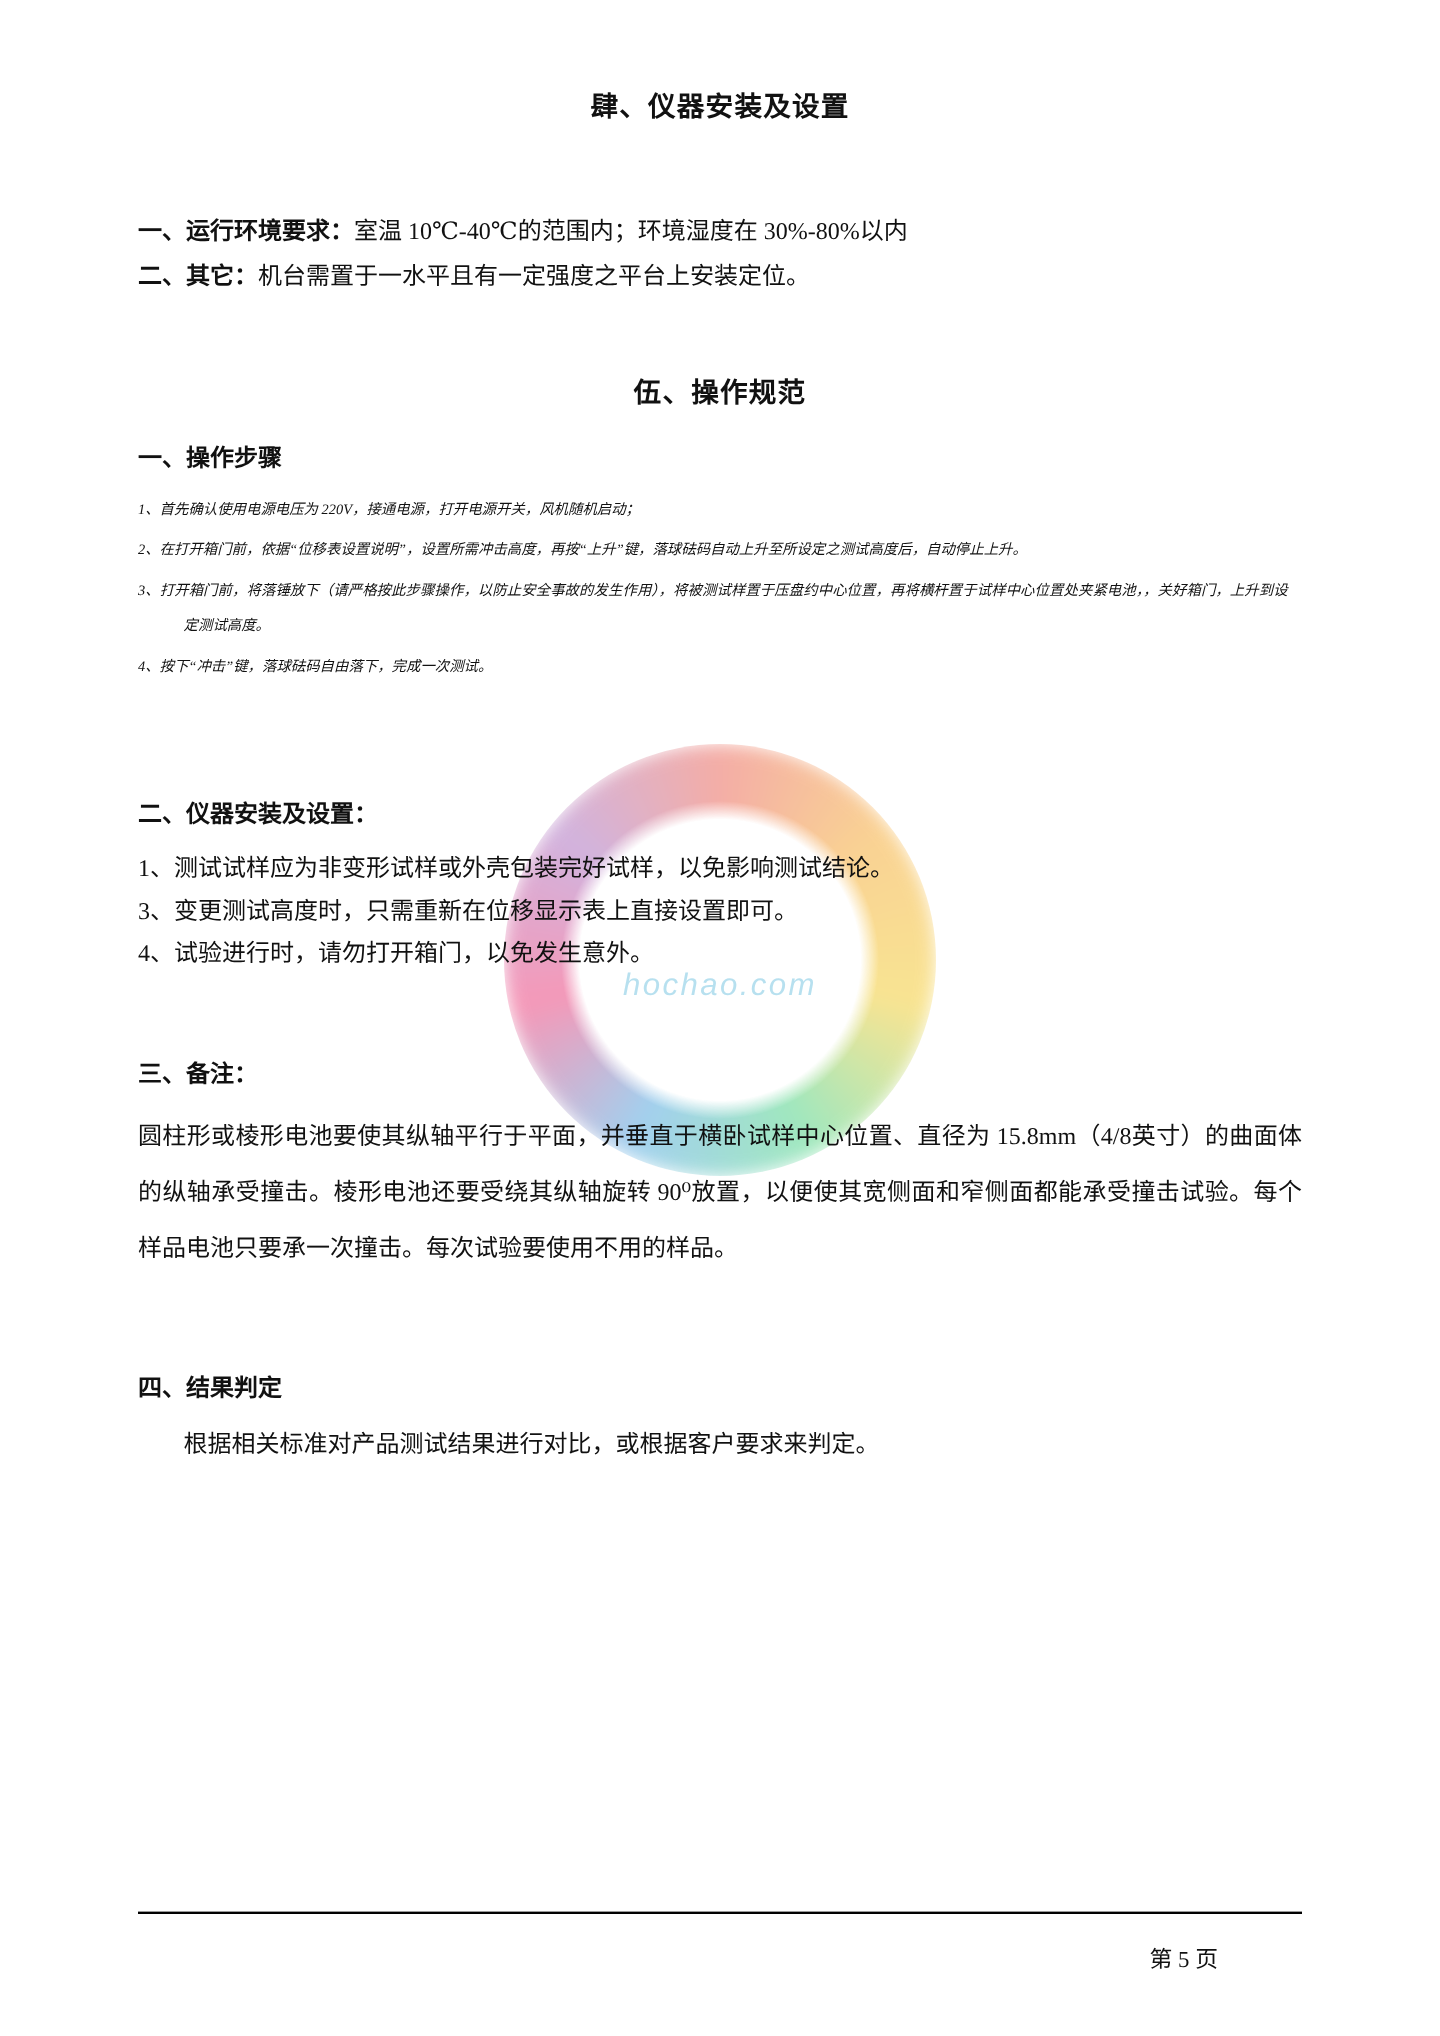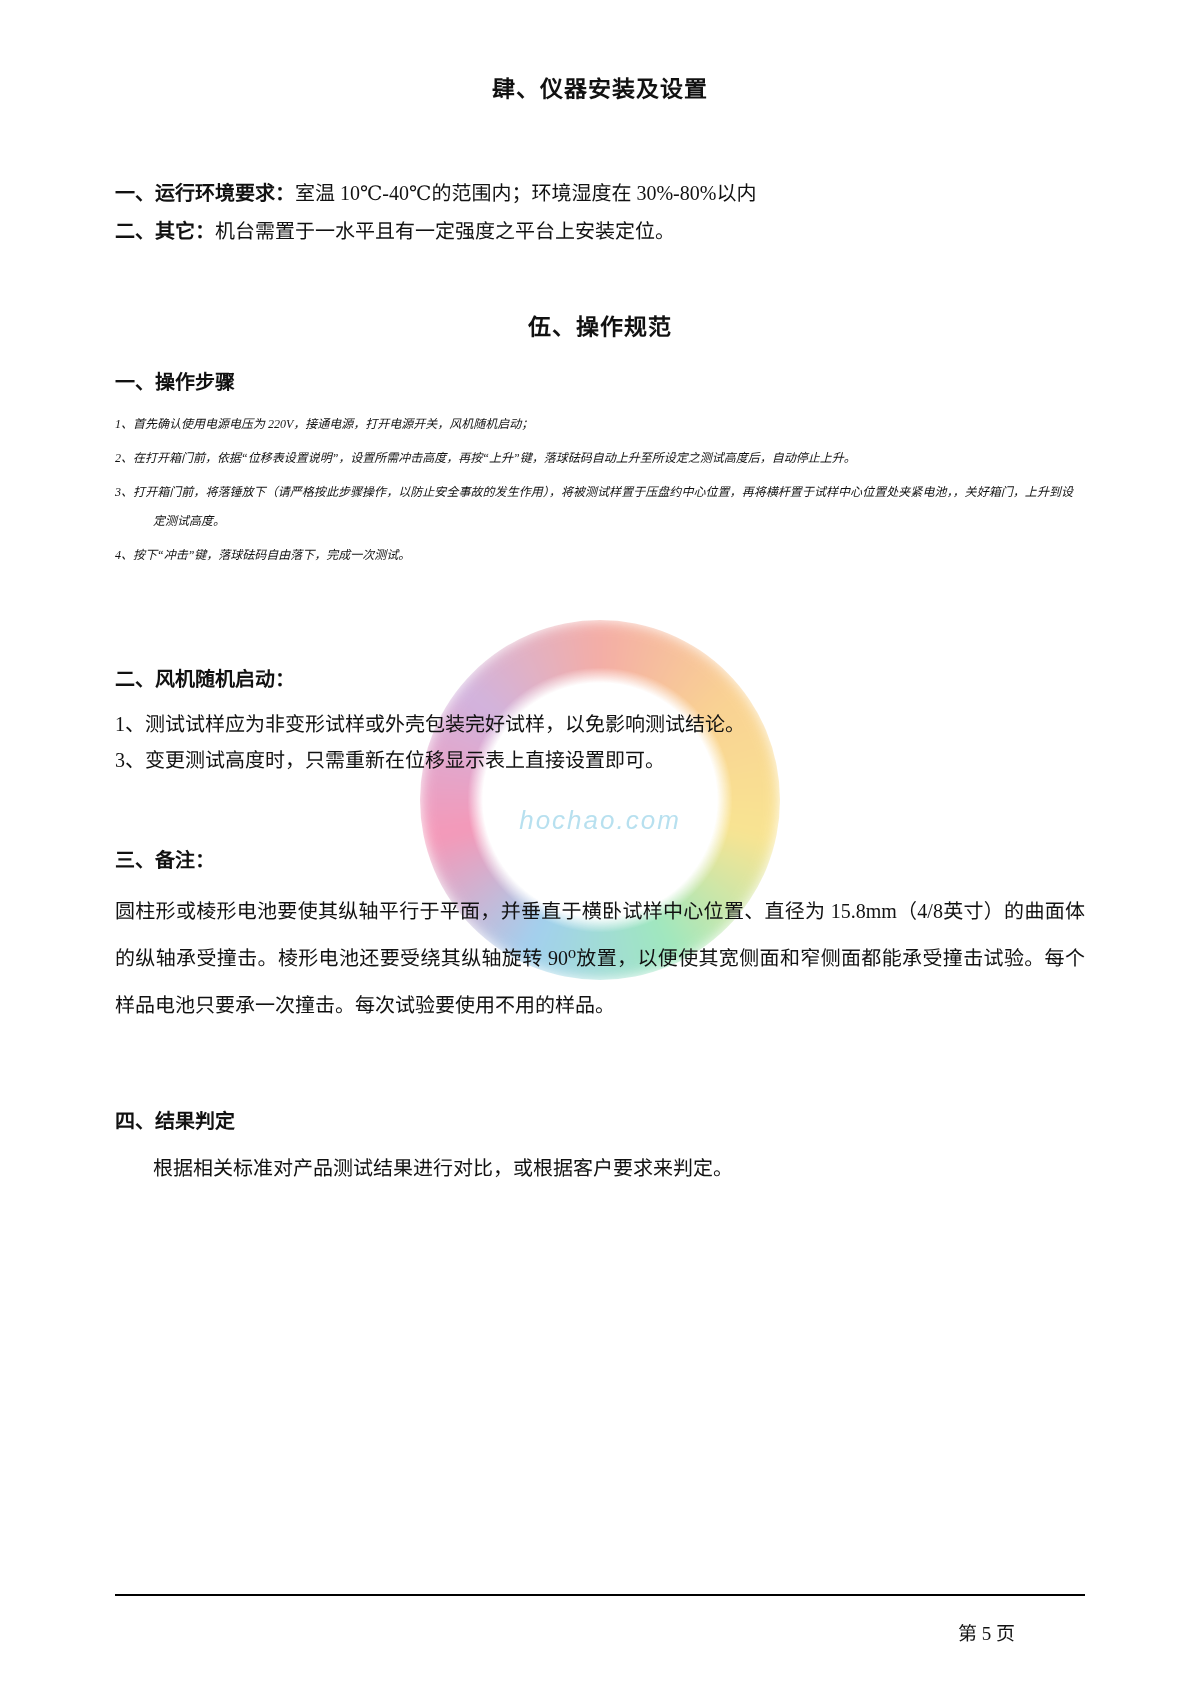--- a/index.html
+++ b/index.html
@@ -154,24 +154,25 @@
 
     <h2 class="sub-heading">一、操作步骤</h2>
 
     <p class="step">1、首先确认使用电源电压为 220V，接通电源，打开电源开关，风机随机启动；</p>
     <p class="step">2、在打开箱门前，依据“位移表设置说明”，设置所需冲击高度，再按“上升”键，落球砝码自动上升至所设定之测试高度后，自动停止上升。</p>
     <p class="step">3、打开箱门前，将落锤放下（请严格按此步骤操作，以防止安全事故的发生作用），将被测试样置于压盘约中心位置，再将横杆置于试样中心位置处夹紧电池，，关好箱门，上升到设定测试高度。</p>
     <p class="step">4、按下“冲击”键，落球砝码自由落下，完成一次测试。</p>
 
     <div class="spacer-steps"></div>
 
-    <h2 class="sub-heading">二、风机随机启动：</h2>
+    <h2 class="sub-heading">二、仪器安装及设置：</h2>
 
     <p class="note-item">1、测试试样应为非变形试样或外壳包装完好试样，以免影响测试结论。</p>
     <p class="note-item">3、变更测试高度时，只需重新在位移显示表上直接设置即可。</p>
+    <p class="note-item">4、试验进行时，请勿打开箱门，以免发生意外。</p>
 
     <div class="spacer-notes"></div>
 
     <h2 class="sub-heading">三、备注：</h2>
     <p class="remark-body">圆柱形或棱形电池要使其纵轴平行于平面，并垂直于横卧试样中心位置、直径为 15.8mm（4/8英寸）的曲面体的纵轴承受撞击。棱形电池还要受绕其纵轴旋转 90⁰放置，以便使其宽侧面和窄侧面都能承受撞击试验。每个样品电池只要承一次撞击。每次试验要使用不用的样品。</p>
 
     <div class="spacer-result"></div>
 
     <h2 class="sub-heading">四、结果判定</h2>
     <p class="result-body">根据相关标准对产品测试结果进行对比，或根据客户要求来判定。</p>

